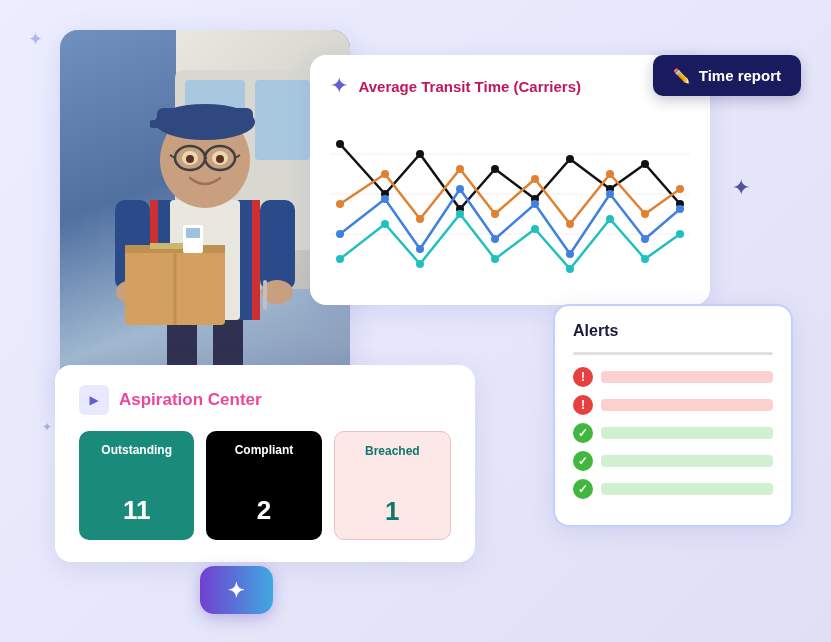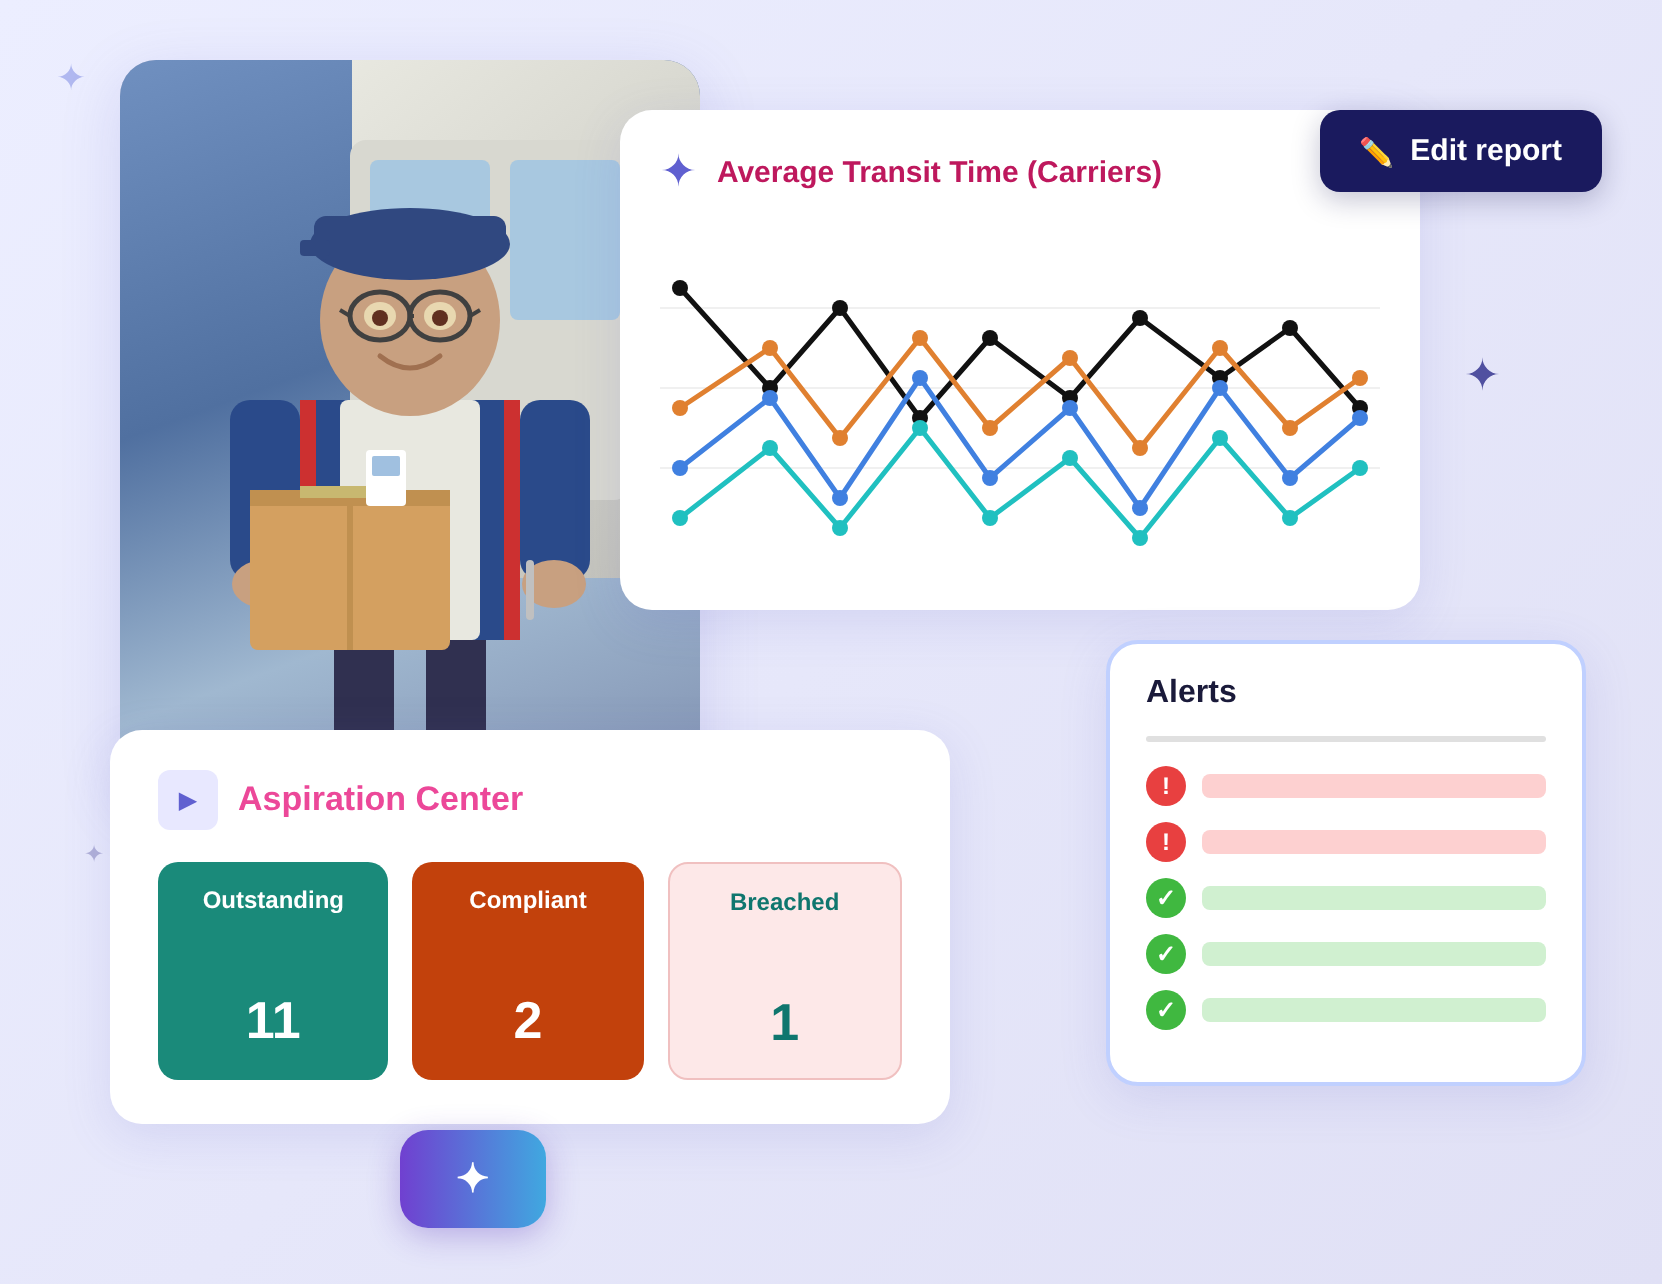--- a/index.html
+++ b/index.html
@@ -183,21 +183,21 @@
       padding: 12px 10px;
       text-align: center;
     }
 
     .stat-box.outstanding {
       background: #1a8a7a;
       color: white;
     }
 
     .stat-box.compliant {
-      background: #c2410c;
+      background: #000000;
       color: white;
     }
 
     .stat-box.breached {
       background: #fde8e8;
       color: #0f766e;
       border: 1px solid #f0c0c0;
     }
 
     .stat-label {
@@ -230,21 +230,21 @@
       box-shadow: 0 4px 16px rgba(80,40,180,0.3);
     }
 
     .ai-sparkle {
       font-size: 20px;
     }
 
     
     .alerts-card {
       position: absolute;
-      top: 320px;
+      top: 304px;
       right: 38px;
       width: 240px;
       background: white;
       border-radius: 16px;
       box-shadow: 0 6px 24px rgba(100,100,200,0.15);
       padding: 16px 18px 18px;
       border: 2px solid #c0d0ff;
       z-index: 6;
     }
 
@@ -397,21 +397,21 @@
 
       <path d="M 95 108 Q 110 120 125 108" fill="none" stroke="#a07050" stroke-width="2.5" stroke-linecap="round"></path>
 
       <rect x="168" y="210" width="4" height="30" fill="#c0c0c0" rx="2"></rect>
     </svg>
   </div>
 </div>
 
 <button class="edit-report-btn">
   <span class="edit-icon">✏️</span>
-  <span>Edit report</span>
+  <span>Time report</span>
 </button>
 
 <div class="chart-card">
   <div class="chart-header">
     <span class="chart-sparkle-icon">✦</span>
     <span class="chart-title">Average Transit Time (Carriers)</span>
   </div>
   <div class="chart-area">
     <svg width="100%" height="100%" viewBox="0 0 360 165" xmlns="http://www.w3.org/2000/svg">
 

